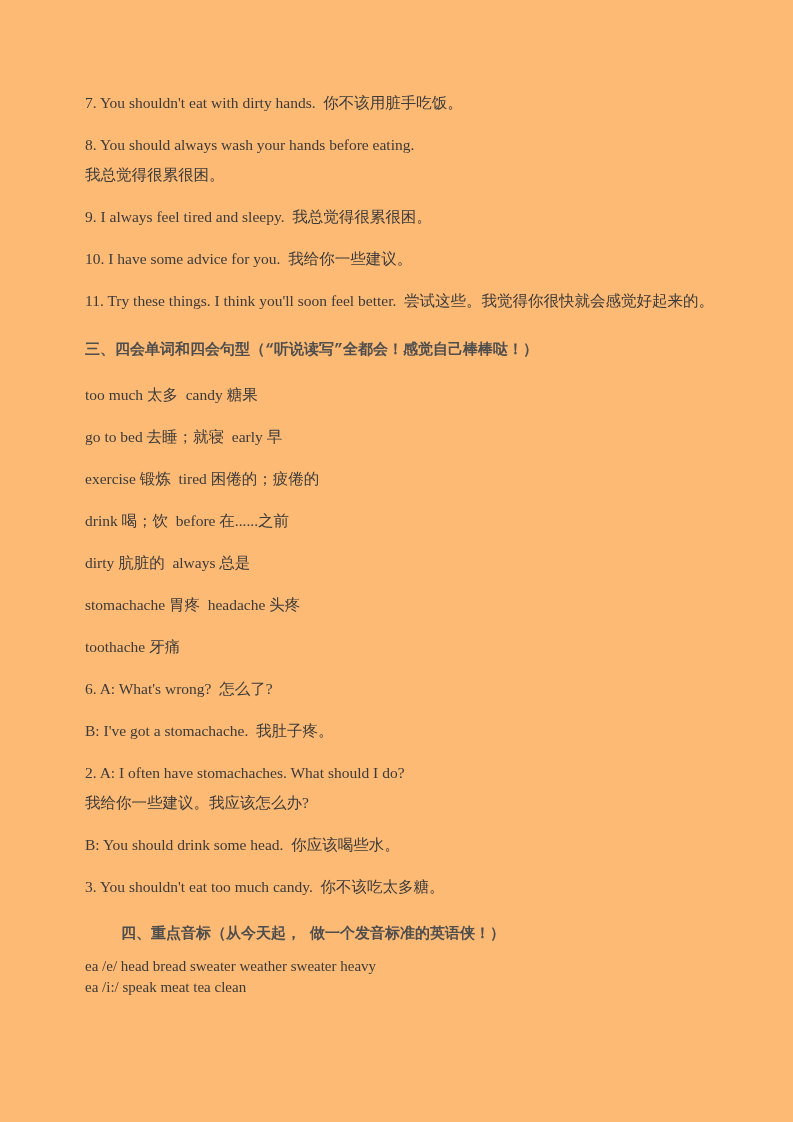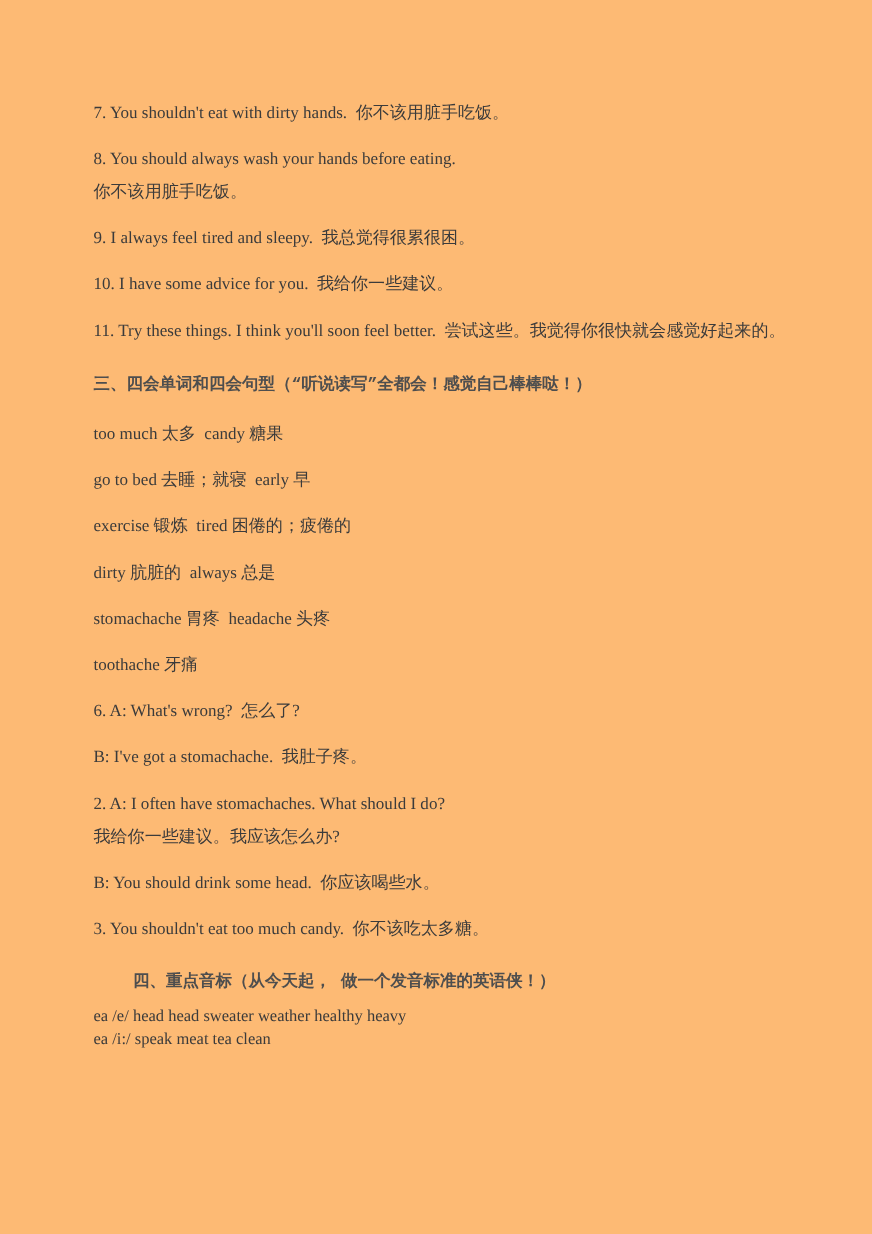--- a/index.html
+++ b/index.html
@@ -57,40 +57,41 @@
   }
 </style>
 </head>
 <body>
 
 <div class="page">
   <div class="content">
 
     <p class="para">7. You shouldn't eat with dirty hands.  你不该用脏手吃饭。</p>
     <p class="para tight">8. You should always wash your hands before eating.</p>
-    <p class="para">你不该用脏手吃饭。</p>
+    <p class="para">我总觉得很累很困。</p>
     <p class="para">9. I always feel tired and sleepy.  我总觉得很累很困。</p>
     <p class="para">10. I have some advice for you.  我给你一些建议。</p>
     <p class="para">11. Try these things. I think you'll soon feel better.  尝试这些。我觉得你很快就会感觉好起来的。</p>
 
     <h2 class="heading h-three">三、四会单词和四会句型（“听说读写”全都会！感觉自己棒棒哒！）</h2>
 
     <p class="para">too much 太多  candy 糖果</p>
     <p class="para">go to bed 去睡；就寝  early 早</p>
     <p class="para">exercise 锻炼  tired 困倦的；疲倦的</p>
+    <p class="para">drink 喝；饮  before 在......之前</p>
     <p class="para">dirty 肮脏的  always 总是</p>
     <p class="para">stomachache 胃疼  headache 头疼</p>
     <p class="para">toothache 牙痛</p>
 
     <p class="para">6. A: What's wrong?  怎么了?</p>
     <p class="para">B: I've got a stomachache.  我肚子疼。</p>
     <p class="para tight">2. A: I often have stomachaches. What should I do?</p>
     <p class="para">我给你一些建议。我应该怎么办?</p>
     <p class="para">B: You should drink some head.  你应该喝些水。</p>
     <p class="para">3. You shouldn't eat too much candy.  你不该吃太多糖。</p>
 
     <h2 class="heading h-four">四、重点音标（从今天起， 做一个发音标准的英语侠！）</h2>
 
-    <p class="phon">ea /e/ head head sweater weather healthy heavy</p>
+    <p class="phon">ea /e/ head bread sweater weather sweater heavy</p>
     <p class="phon">ea /i:/ speak meat tea clean</p>
 
   </div>
 </div>
 
 </body></html>

